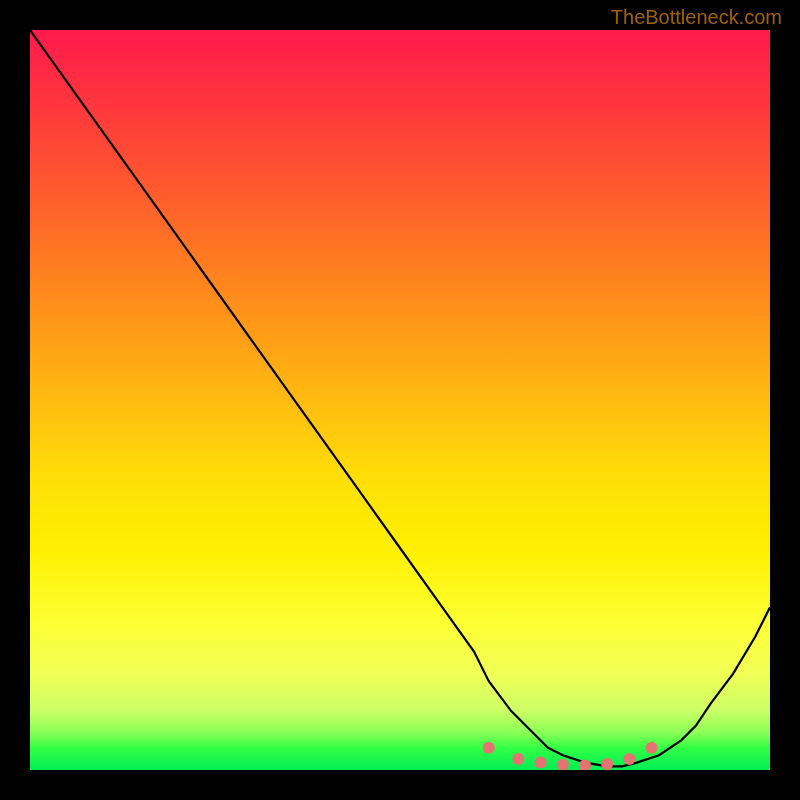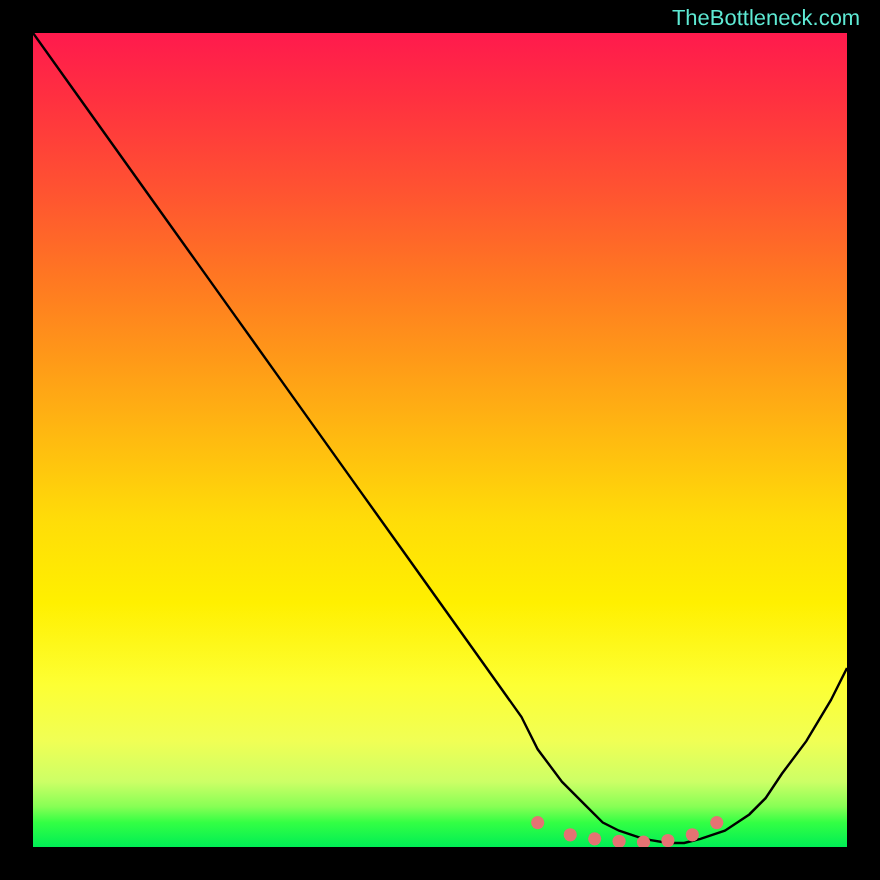--- a/index.html
+++ b/index.html
@@ -7,21 +7,21 @@
       width: 800px;
       height: 800px;
       background: #000;
       position: relative;
       font-family: Arial, sans-serif;
     }
     .watermark {
       position: absolute;
       top: 6px;
       right: 18px;
-      color: #5eead4;
+      color: #a16207;
       font-size: 20px;
       font-weight: 500;
       z-index: 10;
     }
     .plot-area {
       position: absolute;
       left: 30px;
       top: 30px;
       width: 740px;
       height: 740px;

